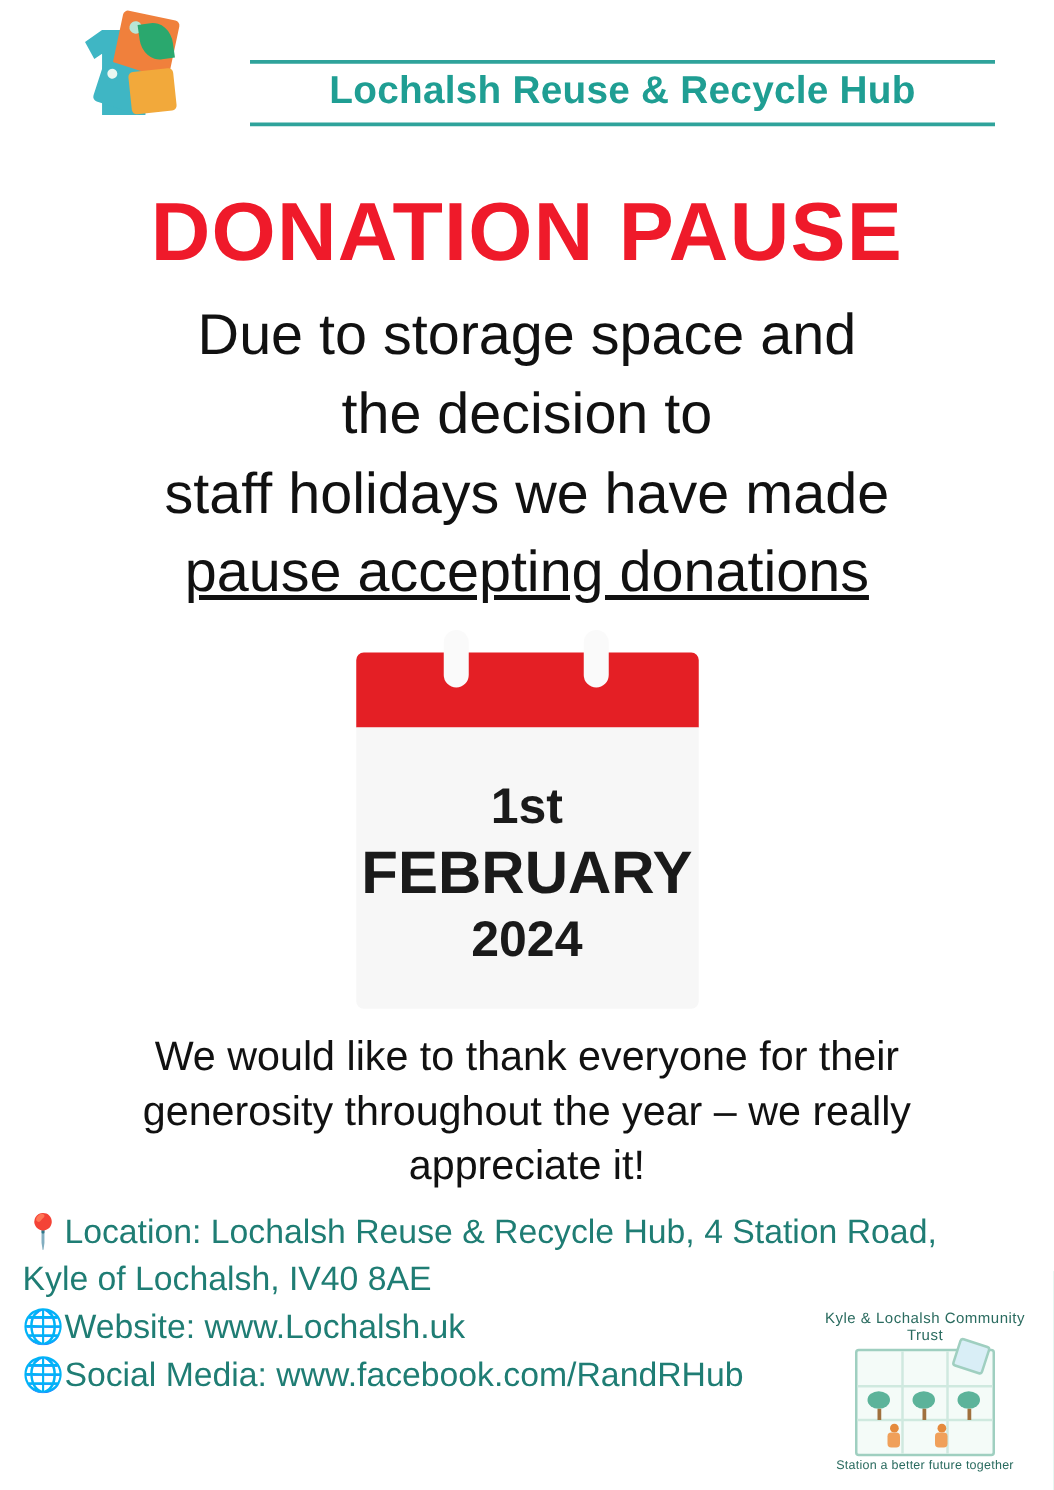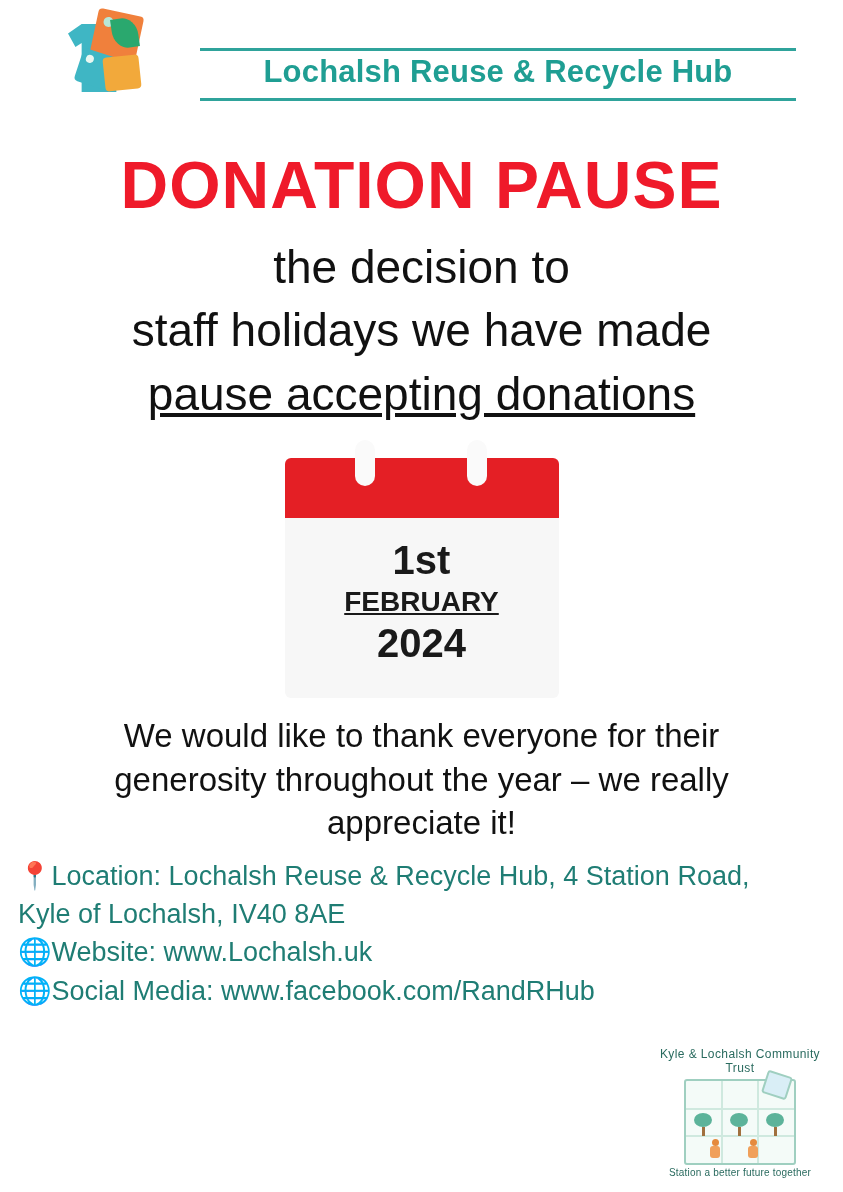--- a/index.html
+++ b/index.html
@@ -183,30 +183,30 @@
   .ring.right { left: 182px; }
   .cal-top {
     margin-top: 18px;
     height: 60px;
     background: #e41f25;
     border-radius: 6px 6px 0 0;
   }
   .cal-body {
     background: #f7f7f7;
     border-radius: 0 0 6px 6px;
-    padding: 18px 0 30px 0;
+    padding: 39px 0 30px 0;
     text-align: center;
   }
   .cal-line {
     font-weight: bold;
     color: #1a1a1a;
     line-height: 1.22;
   }
   .cal-day { font-size: 40px; }
-  .cal-month { font-size: 28px; text-decoration: underline; }
+  .cal-month { font-size: 48px; }
   .cal-year { font-size: 40px; }
 
   
   .thanks {
     text-align: center;
     font-size: 33px;
     color: #111;
     line-height: 1.32;
     margin-top: 16px;
     padding: 0 40px;
@@ -334,20 +334,21 @@
       <div class="logo-tag-c"></div>
     </div>
     <div class="rule-top"></div>
     <div class="rule-bottom"></div>
     <div class="org-title">Lochalsh Reuse &amp; Recycle Hub</div>
   </div>
 
   <div class="headline">DONATION PAUSE</div>
 
   <div class="body-copy">
+    <div>Due to storage space and</div>
     <div>the decision to</div>
     <div>staff holidays we have made</div>
     <div class="em">pause accepting donations</div>
   </div>
 
   <div class="calendar-wrap">
     <div class="calendar">
       <div class="cal-rings">
         <div class="ring left"></div>
         <div class="ring right"></div>

